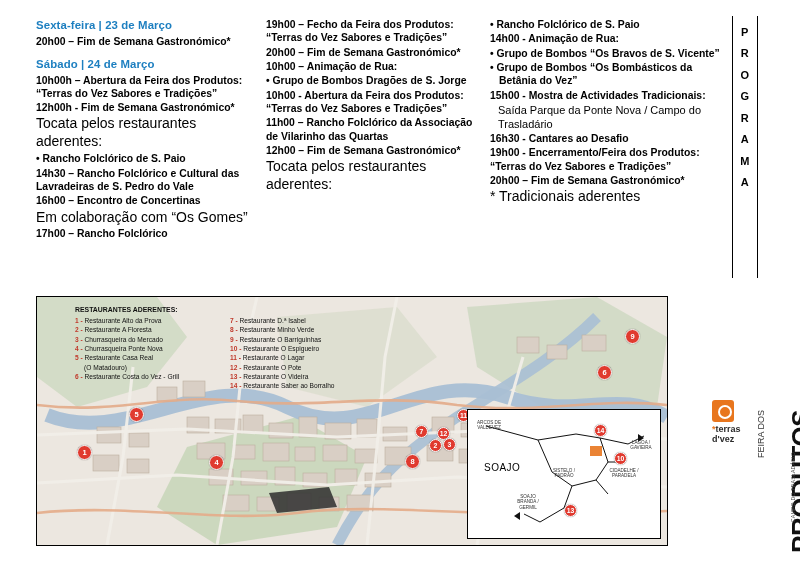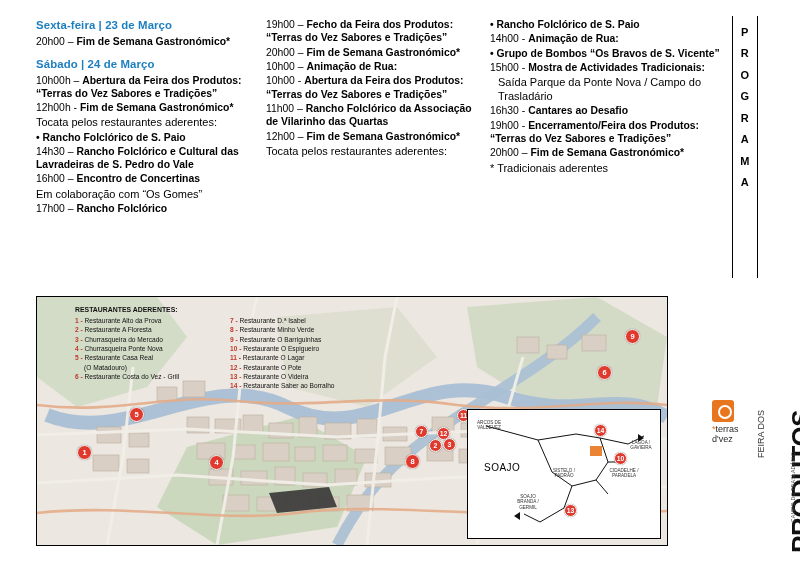--- a/index.html
+++ b/index.html
@@ -48,28 +48,28 @@
     font-size: 11.4px;
     margin: 0 0 2px 0;
     letter-spacing: .1px;
   }
   .day-head.sp { margin-top: 9px; }
 
   .ev {
     margin: 0 0 1px 0;
     font-size: 10.4px;
   }
-  .ev .t { font-weight: normal; }
+  .ev .t { font-weight: bold; }
   .ev .b { font-weight: bold; }
   .bullet {
     padding-left: 9px;
     text-indent: -9px;
   }
   .small {
-    font-size: 11px;
+    font-size: 14px;
     margin: 0 0 1px 0;
   }
   .tiny {
     font-size: 11px;
     margin: 0 0 1px 8px;
   }
 
   
   .programa-rail {
     position: absolute;
@@ -213,21 +213,21 @@
     position: absolute;
     left: 6px; top: 5px;
     width: 10px; height: 10px;
     border: 2px solid #fff;
     border-radius: 50%;
   }
   .logo-text {
     position: absolute;
     left: 0; top: 24px;
     font-size: 9px;
-    font-weight: normal;
+    font-weight: bold;
     color: #2b2b2b;
   }
   .logo-text .o { color: #e8761e; }
   .credit {
     position: absolute;
     right: 2px;
     top: 60px;
     transform: rotate(-90deg);
     transform-origin: right top;
     white-space: nowrap;
@@ -261,31 +261,33 @@
         <p class="ev"><span class="t">17h00 – </span><span class="b">Rancho Folclórico</span></p>
       </div>
     </div>
 
     <div class="col c2">
       <p class="ev"><span class="t">19h00 – </span><span class="b">Fecho da Feira dos Produtos: “Terras do Vez Sabores e Tradições”</span></p>
       <p class="ev"><span class="t">20h00 – </span><span class="b">Fim de Semana Gastronómico*</span></p>
 
       <div class="blk">
         <p class="ev"><span class="t">10h00 – </span><span class="b">Animação de Rua:</span></p>
+        <p class="ev bullet"><span class="b">• Grupo de Bombos Dragões de S. Jorge</span></p>
         <p class="ev"><span class="t">10h00 - </span><span class="b">Abertura da Feira dos Produtos: “Terras do Vez Sabores e Tradições”</span></p>
         <p class="ev"><span class="t">11h00 – </span><span class="b">Rancho Folclórico da Associação de Vilarinho das Quartas</span></p>
         <p class="ev"><span class="t">12h00 – </span><span class="b">Fim de Semana Gastronómico*</span></p>
         <p class="small">Tocata pelos restaurantes aderentes:</p>
       </div>
     </div>
 
     <div class="col c3">
       <p class="ev bullet"><span class="b">• Rancho Folclórico de S. Paio</span></p>
       <p class="ev"><span class="t">14h00 - </span><span class="b">Animação de Rua:</span></p>
       <p class="ev bullet"><span class="b">• Grupo de Bombos “Os Bravos de S. Vicente”</span></p>
+      <p class="ev bullet"><span class="b">• Grupo de Bombos “Os Bombásticos da Betânia do Vez”</span></p>
       <p class="ev"><span class="t">15h00 - </span><span class="b">Mostra de Actividades Tradicionais:</span></p>
       <p class="tiny">Saída Parque da Ponte Nova / Campo do Trasladário</p>
       <p class="ev"><span class="t">16h30 - </span><span class="b">Cantares ao Desafio</span></p>
       <p class="ev"><span class="t">19h00 - </span><span class="b">Encerramento/Feira dos Produtos: “Terras do Vez Sabores e Tradições”</span></p>
       <p class="ev"><span class="t">20h00 – </span><span class="b">Fim de Semana Gastronómico*</span></p>
       <p class="small">* Tradicionais aderentes</p>
     </div>
   </div>
 
   <div class="programa-rail">

